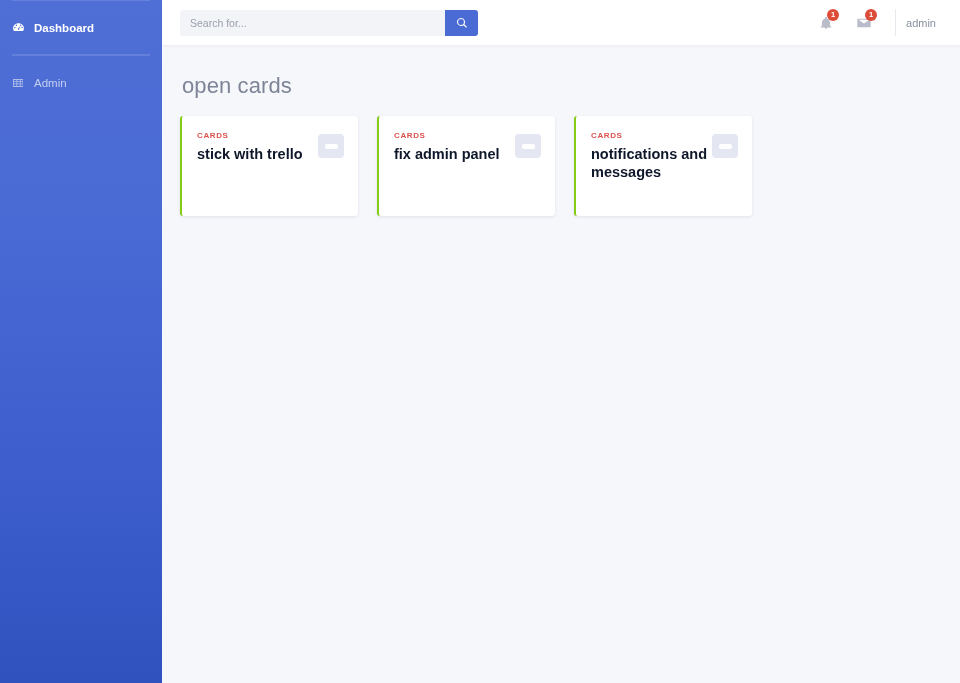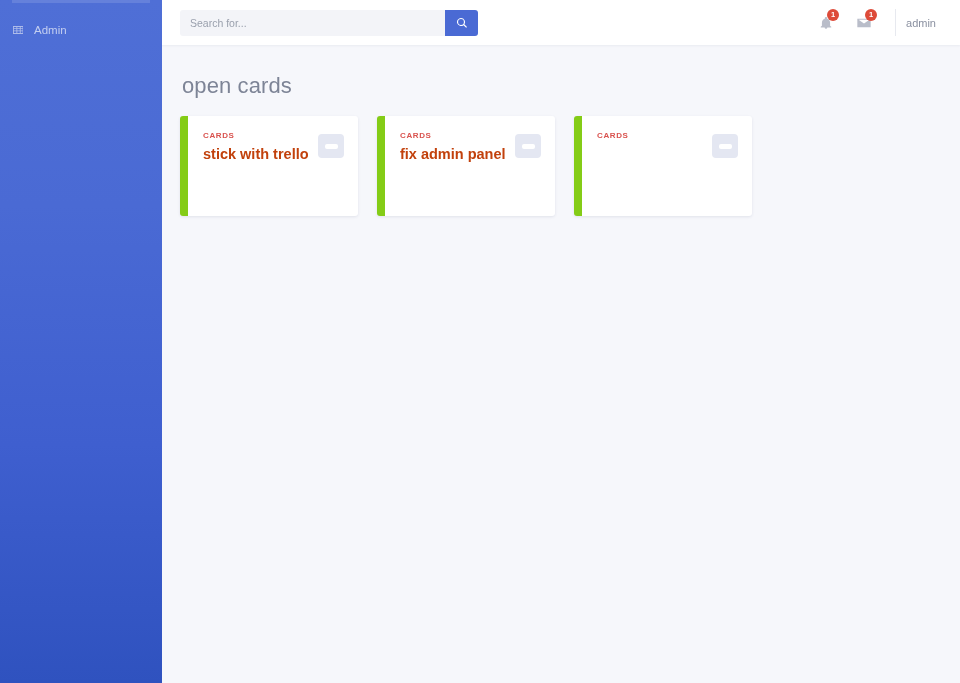--- a/index.html
+++ b/index.html
@@ -227,21 +227,21 @@
   .cards-row {
     display: flex;
     gap: 19px;
     align-items: flex-start;
   }
 
   .card {
     width: 178px;
     min-height: 100px;
     background: #ffffff;
-    border-left: 8px solid #84cc16;
+    border-left: 2px solid #84cc16;
     border-radius: 3px;
     box-shadow: 0 1px 3px rgba(40,50,90,0.10);
     padding: 15px 14px 15px 15px;
     display: flex;
     justify-content: space-between;
     align-items: flex-start;
     position: relative;
   }
 
   .card-body { flex: 1; padding-right: 4px; }
@@ -251,21 +251,21 @@
     font-weight: bold;
     letter-spacing: 0.6px;
     color: #d9534f;
     text-transform: uppercase;
     margin-bottom: 5px;
   }
 
   .card-title {
     font-size: 14.5px;
     font-weight: bold;
-    color: #c2410c;
+    color: #0f172a;
     line-height: 1.25;
   }
 
   .card-icon {
     width: 26px;
     height: 24px;
     border-radius: 4px;
     background: #e4e7f2;
     display: flex;
     align-items: center;
@@ -282,20 +282,28 @@
   }
 </style>
 </head>
 <body>
 
 <aside class="sidebar">
 
 
   <div class="nav-divider"></div>
 
+  <div class="nav-item active">
+    <span class="nav-icon">
+      <svg width="13" height="13" viewBox="0 0 24 24" aria-hidden="true">
+        <path d="M12 4C6.5 4 2 8.2 2 13.4c0 1.9.6 3.7 1.6 5.2h16.8c1-1.5 1.6-3.3 1.6-5.2C22 8.2 17.5 4 12 4zm-6.6 9.3a1.4 1.4 0 1 1 0-2.8 1.4 1.4 0 0 1 0 2.8zm2.7-4.1a1.4 1.4 0 1 1 0-2.8 1.4 1.4 0 0 1 0 2.8zm10.5 4.1a1.4 1.4 0 1 1 0-2.8 1.4 1.4 0 0 1 0 2.8zM16 9.2a1.4 1.4 0 1 1 0-2.8 1.4 1.4 0 0 1 0 2.8zm-3.1 7.3a1.9 1.9 0 0 1-1.9-1.9c0-.6.3-1.2.8-1.6l4.2-4-2.7 5a1.9 1.9 0 0 1-.4 2.5z"></path>
+      </svg>
+    </span>
+    <span class="nav-label">Dashboard</span>
+  </div>
 
   <div class="nav-divider"></div>
 
 
   <div class="nav-divider"></div>
 
   <div class="nav-item inactive">
     <span class="nav-icon">
       <svg width="12" height="12" viewBox="0 0 24 24" aria-hidden="true">
         <path d="M2 4h20v16H2V4zm1.8 1.8v2.6h5.0V5.8H3.8zm6.8 0v2.6h5.0V5.8h-5.0zm6.8 0v2.6h3.8V5.8h-3.8zM3.8 10.2v2.6h5.0v-2.6H3.8zm6.8 0v2.6h5.0v-2.6h-5.0zm6.8 0v2.6h3.8v-2.6h-3.8zM3.8 14.6v3.6h5.0v-3.6H3.8zm6.8 0v3.6h5.0v-3.6h-5.0zm6.8 0v3.6h3.8v-3.6h-3.8z"></path>
@@ -372,20 +380,21 @@
           <div class="card-title">fix admin panel</div>
         </div>
         <div class="card-icon">
           <span class="bar"></span>
         </div>
       </div>
 
       <div class="card">
         <div class="card-body">
           <div class="card-kicker">CARDS</div>
+          <div class="card-title">notifications and messages</div>
         </div>
         <div class="card-icon">
           <span class="bar"></span>
         </div>
       </div>
 
     </div>
   </main>
 
 </div>

